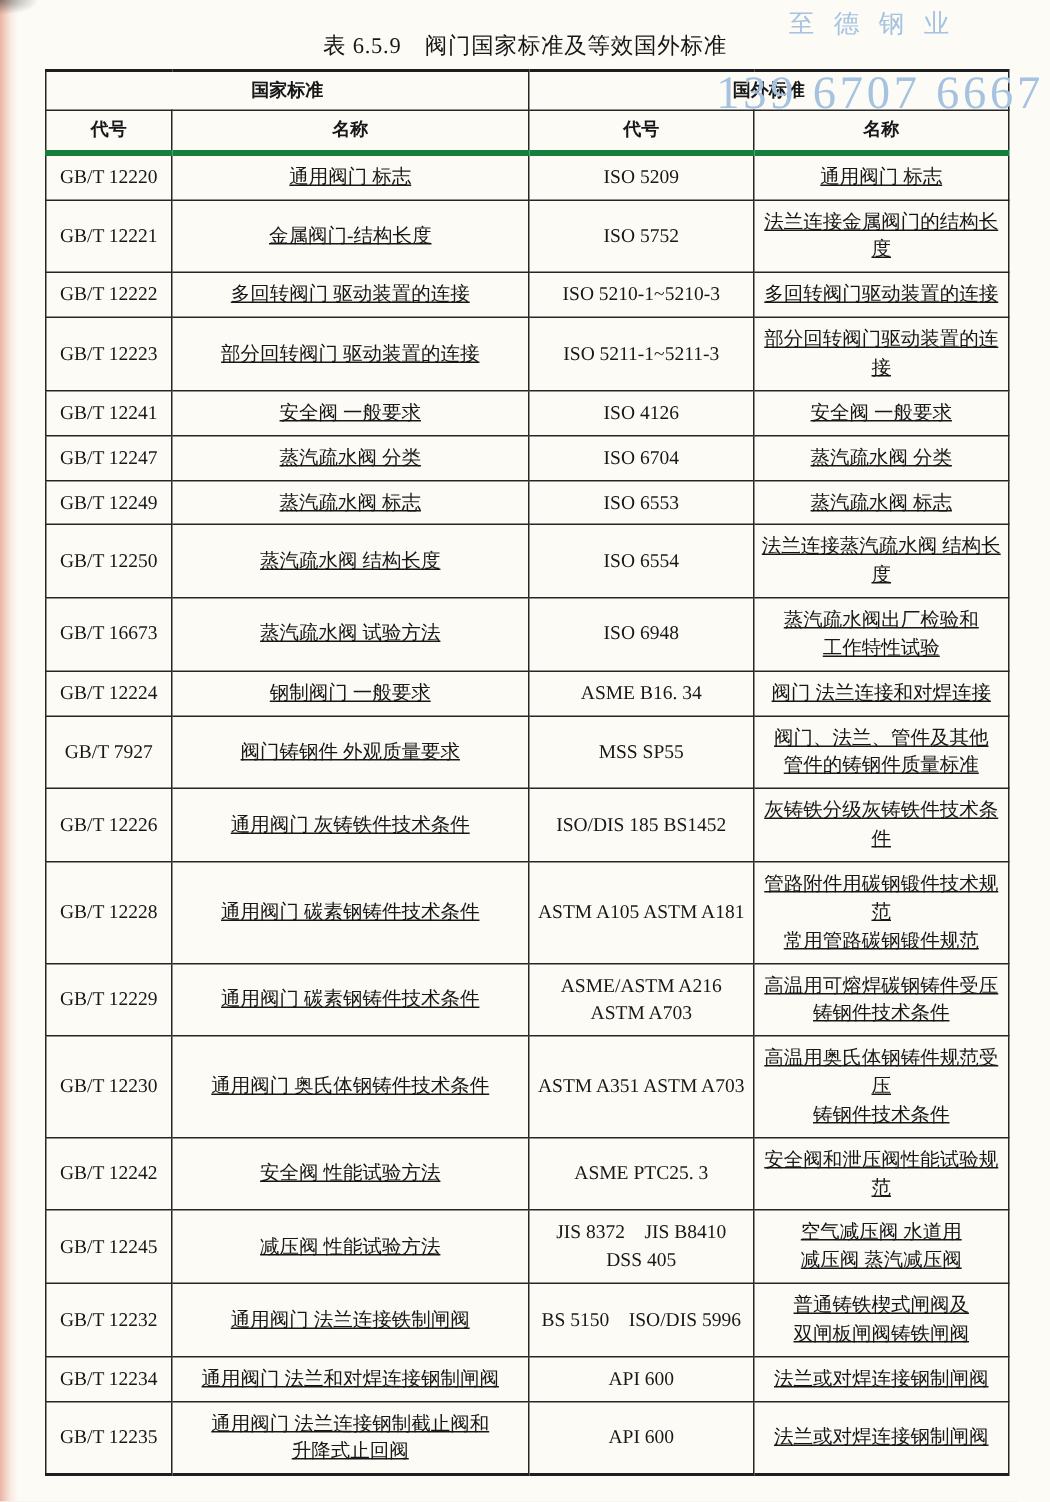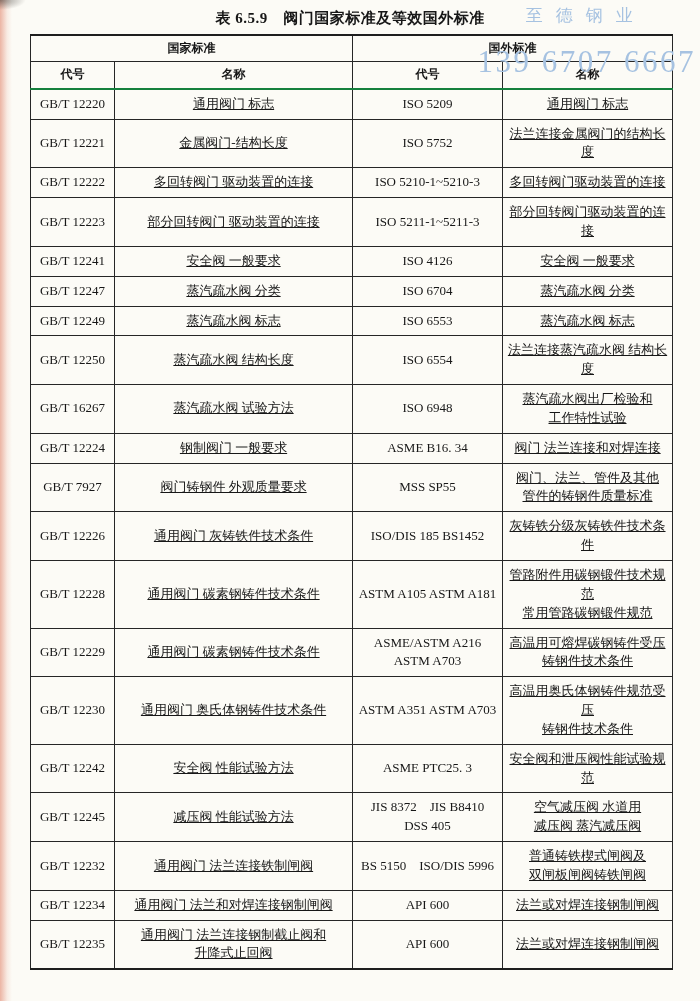--- a/index.html
+++ b/index.html
@@ -22,22 +22,22 @@
     pointer-events:none;
   }
   .page::after{
     content:"";position:absolute;left:0;top:0;width:26px;height:10px;
     background:radial-gradient(ellipse at left top, rgba(60,55,50,0.55), transparent 70%);
     pointer-events:none;
   }
   .title{
     text-align:center;
     font-size:15px;
-    font-weight:bold;
-    padding-top:9px;
+    font-weight:normal;
+    padding-top:21px;
     letter-spacing:0.5px;
   }
   .watermark{
     position:absolute;
     top:7px;right:4px;
     text-align:center;
     line-height:1.1;
     pointer-events:none;
   }
   .watermark .company{
@@ -72,21 +72,21 @@
     white-space:pre-line;
     overflow:hidden;
   }
   table.std thead th{
     font-weight:bold;
     font-size:12px;
     padding:4px 2px;
   }
   table.std{border-top:2.6px solid #1e1e1e;}
   table.std thead tr.grp th{border-top:2.6px solid #1e1e1e;}
-  table.std thead tr.cols th{border-bottom:2px solid #15803d;}
+  table.std thead tr.cols th{border-bottom:4px solid #15803d;}
   table.std tbody tr:last-child td{border-bottom:2.6px solid #1e1e1e;}
   td.code{
     font-size:12.3px;
     letter-spacing:0;
     padding-left:1px;padding-right:1px;
   }
   td.cname{font-size:13px;text-decoration:underline;}
 </style>
 </head>
 <body>
@@ -162,21 +162,21 @@
       <td class="code">ISO 6553</td>
       <td class="cname">蒸汽疏水阀 标志</td>
     </tr>
         <tr>
       <td class="code">GB/T 12250</td>
       <td class="cname">蒸汽疏水阀 结构长度</td>
       <td class="code">ISO 6554</td>
       <td class="cname">法兰连接蒸汽疏水阀 结构长度</td>
     </tr>
         <tr>
-      <td class="code">GB/T 16267</td>
+      <td class="code">GB/T 16673</td>
       <td class="cname">蒸汽疏水阀 试验方法</td>
       <td class="code">ISO 6948</td>
       <td class="cname">蒸汽疏水阀出厂检验和
 工作特性试验</td>
     </tr>
         <tr>
       <td class="code">GB/T 12224</td>
       <td class="cname">钢制阀门 一般要求</td>
       <td class="code">ASME B16. 34</td>
       <td class="cname">阀门 法兰连接和对焊连接</td>

